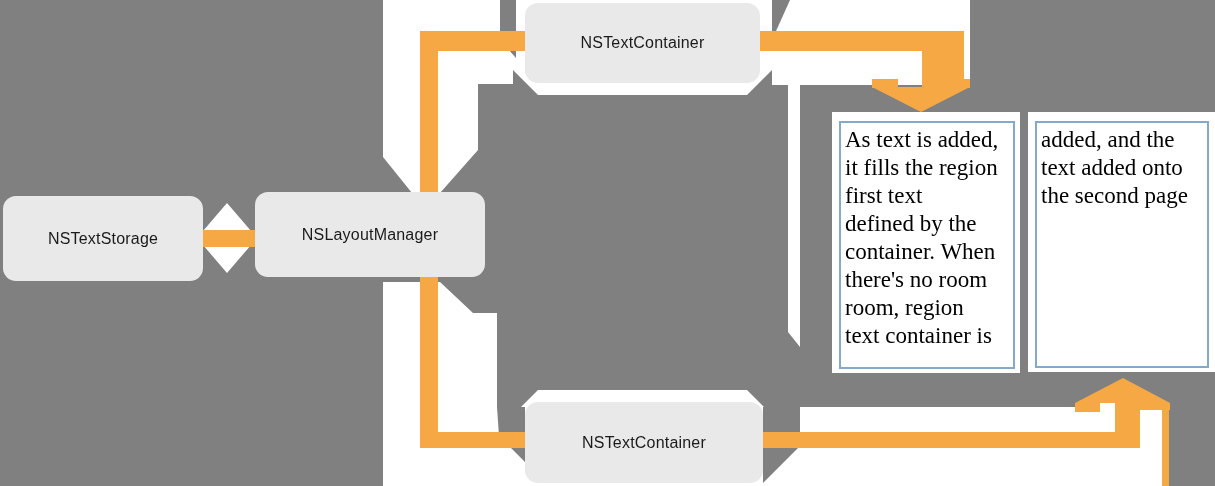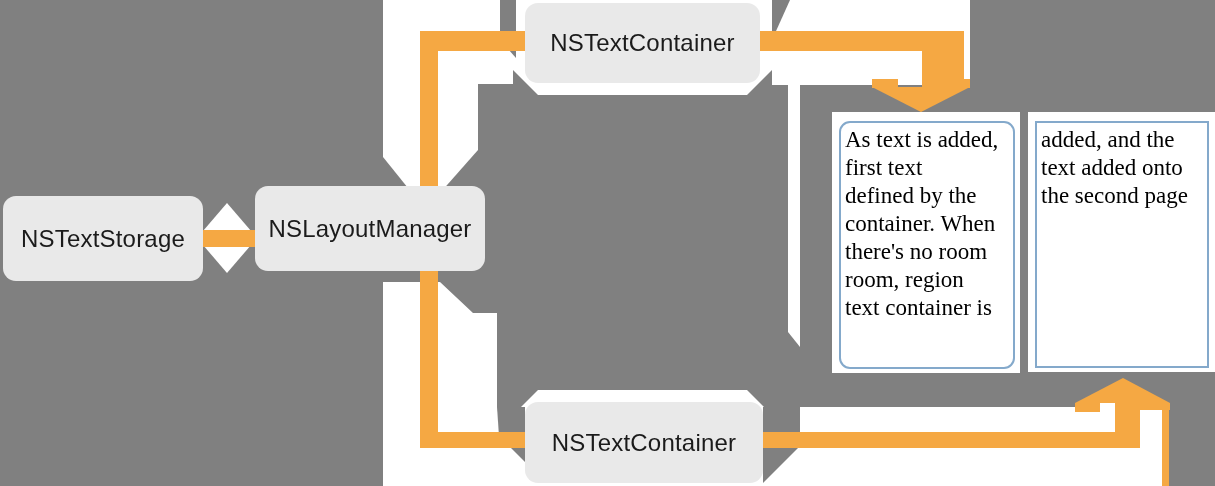--- a/index.html
+++ b/index.html
@@ -9,21 +9,21 @@
     background:#808080;
     overflow:hidden;
     font-family:"Liberation Sans",sans-serif;
   }
   .stage svg{position:absolute;left:0;top:0;}
   .node{
     position:absolute;
     background:#E9E9E9;
     border-radius:13px;
     display:flex;align-items:center;justify-content:center;
-    font-size:24px;color:#1b1b1b;
+    font-size:16px;color:#1b1b1b;
     letter-spacing:0.2px;
     z-index:3;
   }
   .page{
     position:absolute;
     background:#FFFFFF;
     z-index:2;
   }
   .page-inner{
     position:absolute;
@@ -70,35 +70,36 @@
     <path d="M1075,403 H1170 L1123,378 Z" fill="#F5A843"></path>
     <rect x="1075" y="403" width="25" height="9" fill="#F5A843"></rect>
     <rect x="1140" y="403" width="30" height="7" fill="#F5A843"></rect>
     <rect x="1162" y="405" width="7" height="81" fill="#F5A843"></rect>
   </svg>
 
   <div class="node" style="left:3px;top:196px;width:200px;height:85px;">
     <span>NSTextStorage</span>
   </div>
 
-  <div class="node" style="left:255px;top:186px;width:230px;height:85px;justify-content:center;">
+  <div class="node" style="left:255px;top:192px;width:230px;height:85px;justify-content:center;">
     <span>NSLayoutManager</span>
   </div>
 
   <div class="node" style="left:525px;top:3px;width:235px;height:80px;">
     <span>NSTextContainer</span>
   </div>
 
   <div class="node" style="left:525px;top:402px;width:238px;height:81px;">
     <span>NSTextContainer</span>
   </div>
 
   <div class="page" style="left:832px;top:112px;width:188px;height:261px;">
-    <div class="page-inner" style="left:7px;top:9px;width:164px;height:238px;border-radius:11px;">
+    <div class="page-inner" style="left:7px;top:9px;width:164px;height:238px;">
       <div class="pline">As text is added,</div>
+      <div class="pline">it fills the region</div>
       <div class="pline">first text</div>
       <div class="pline">defined by the</div>
       <div class="pline">container. When</div>
       <div class="pline">there's no room</div>
       <div class="pline">room, region</div>
       <div class="pline">text container is</div>
     </div>
   </div>
 
   <div class="page" style="left:1028px;top:112px;width:186px;height:260px;padding-left:7px;">

